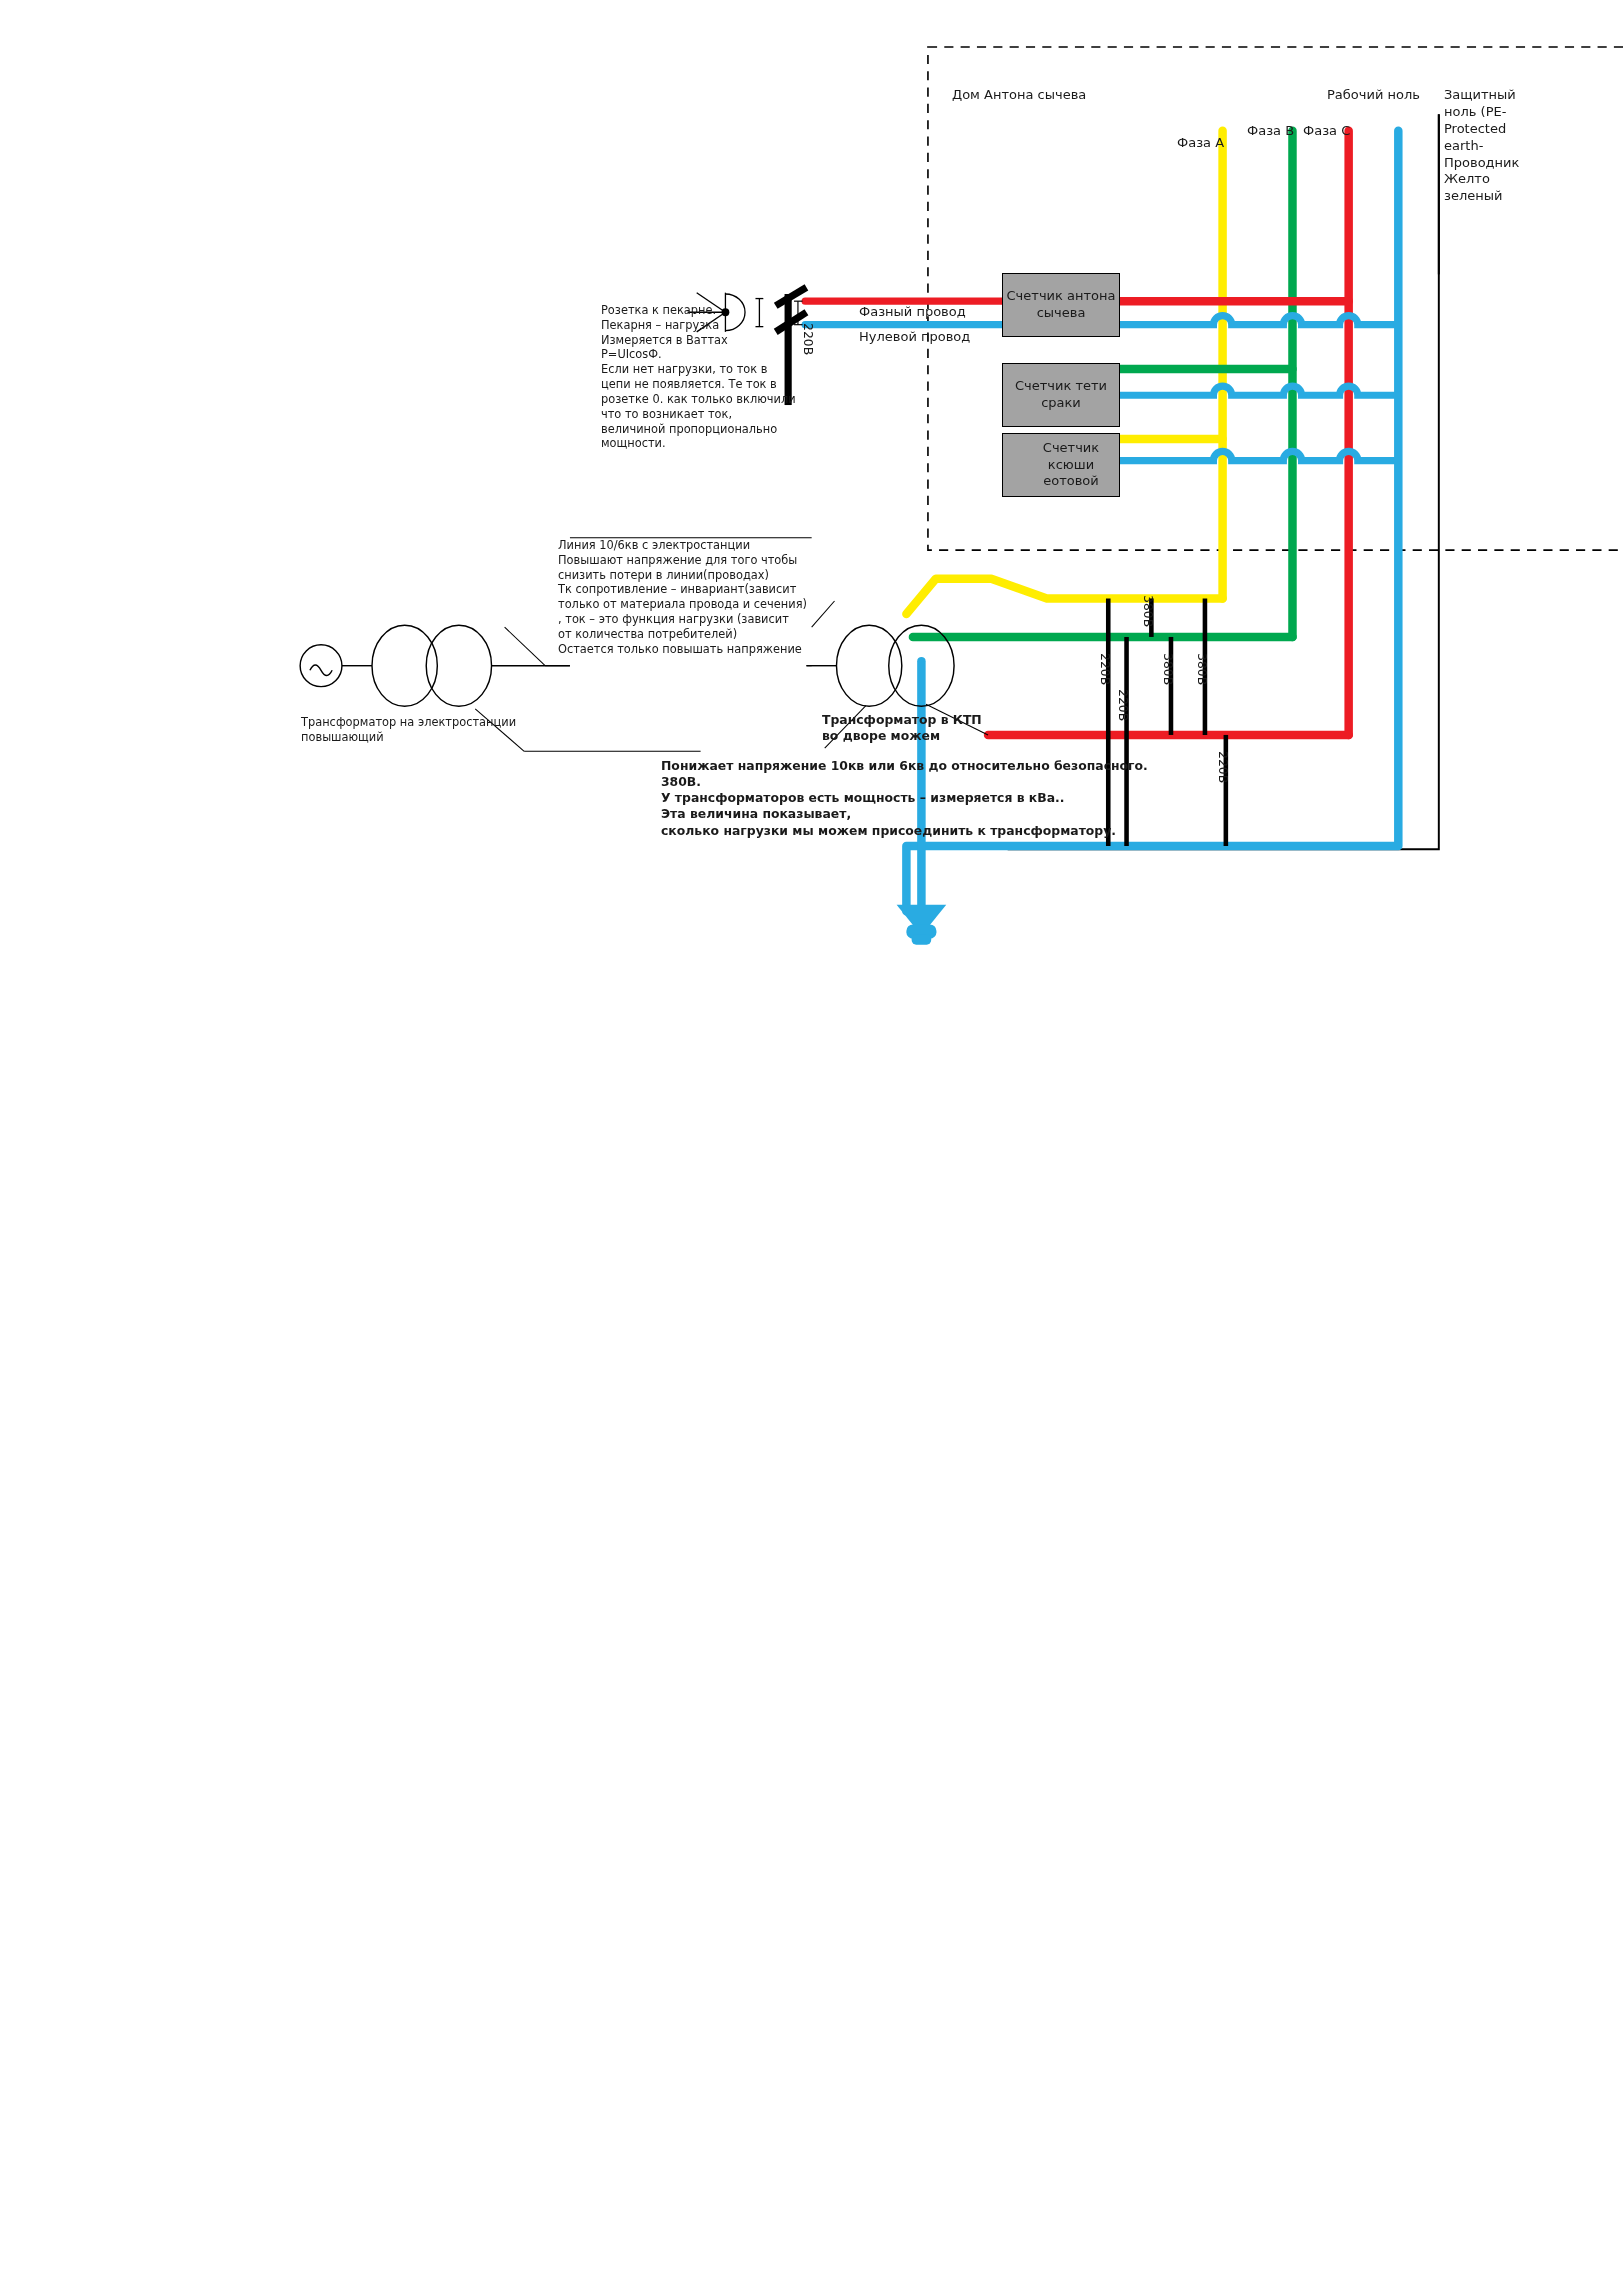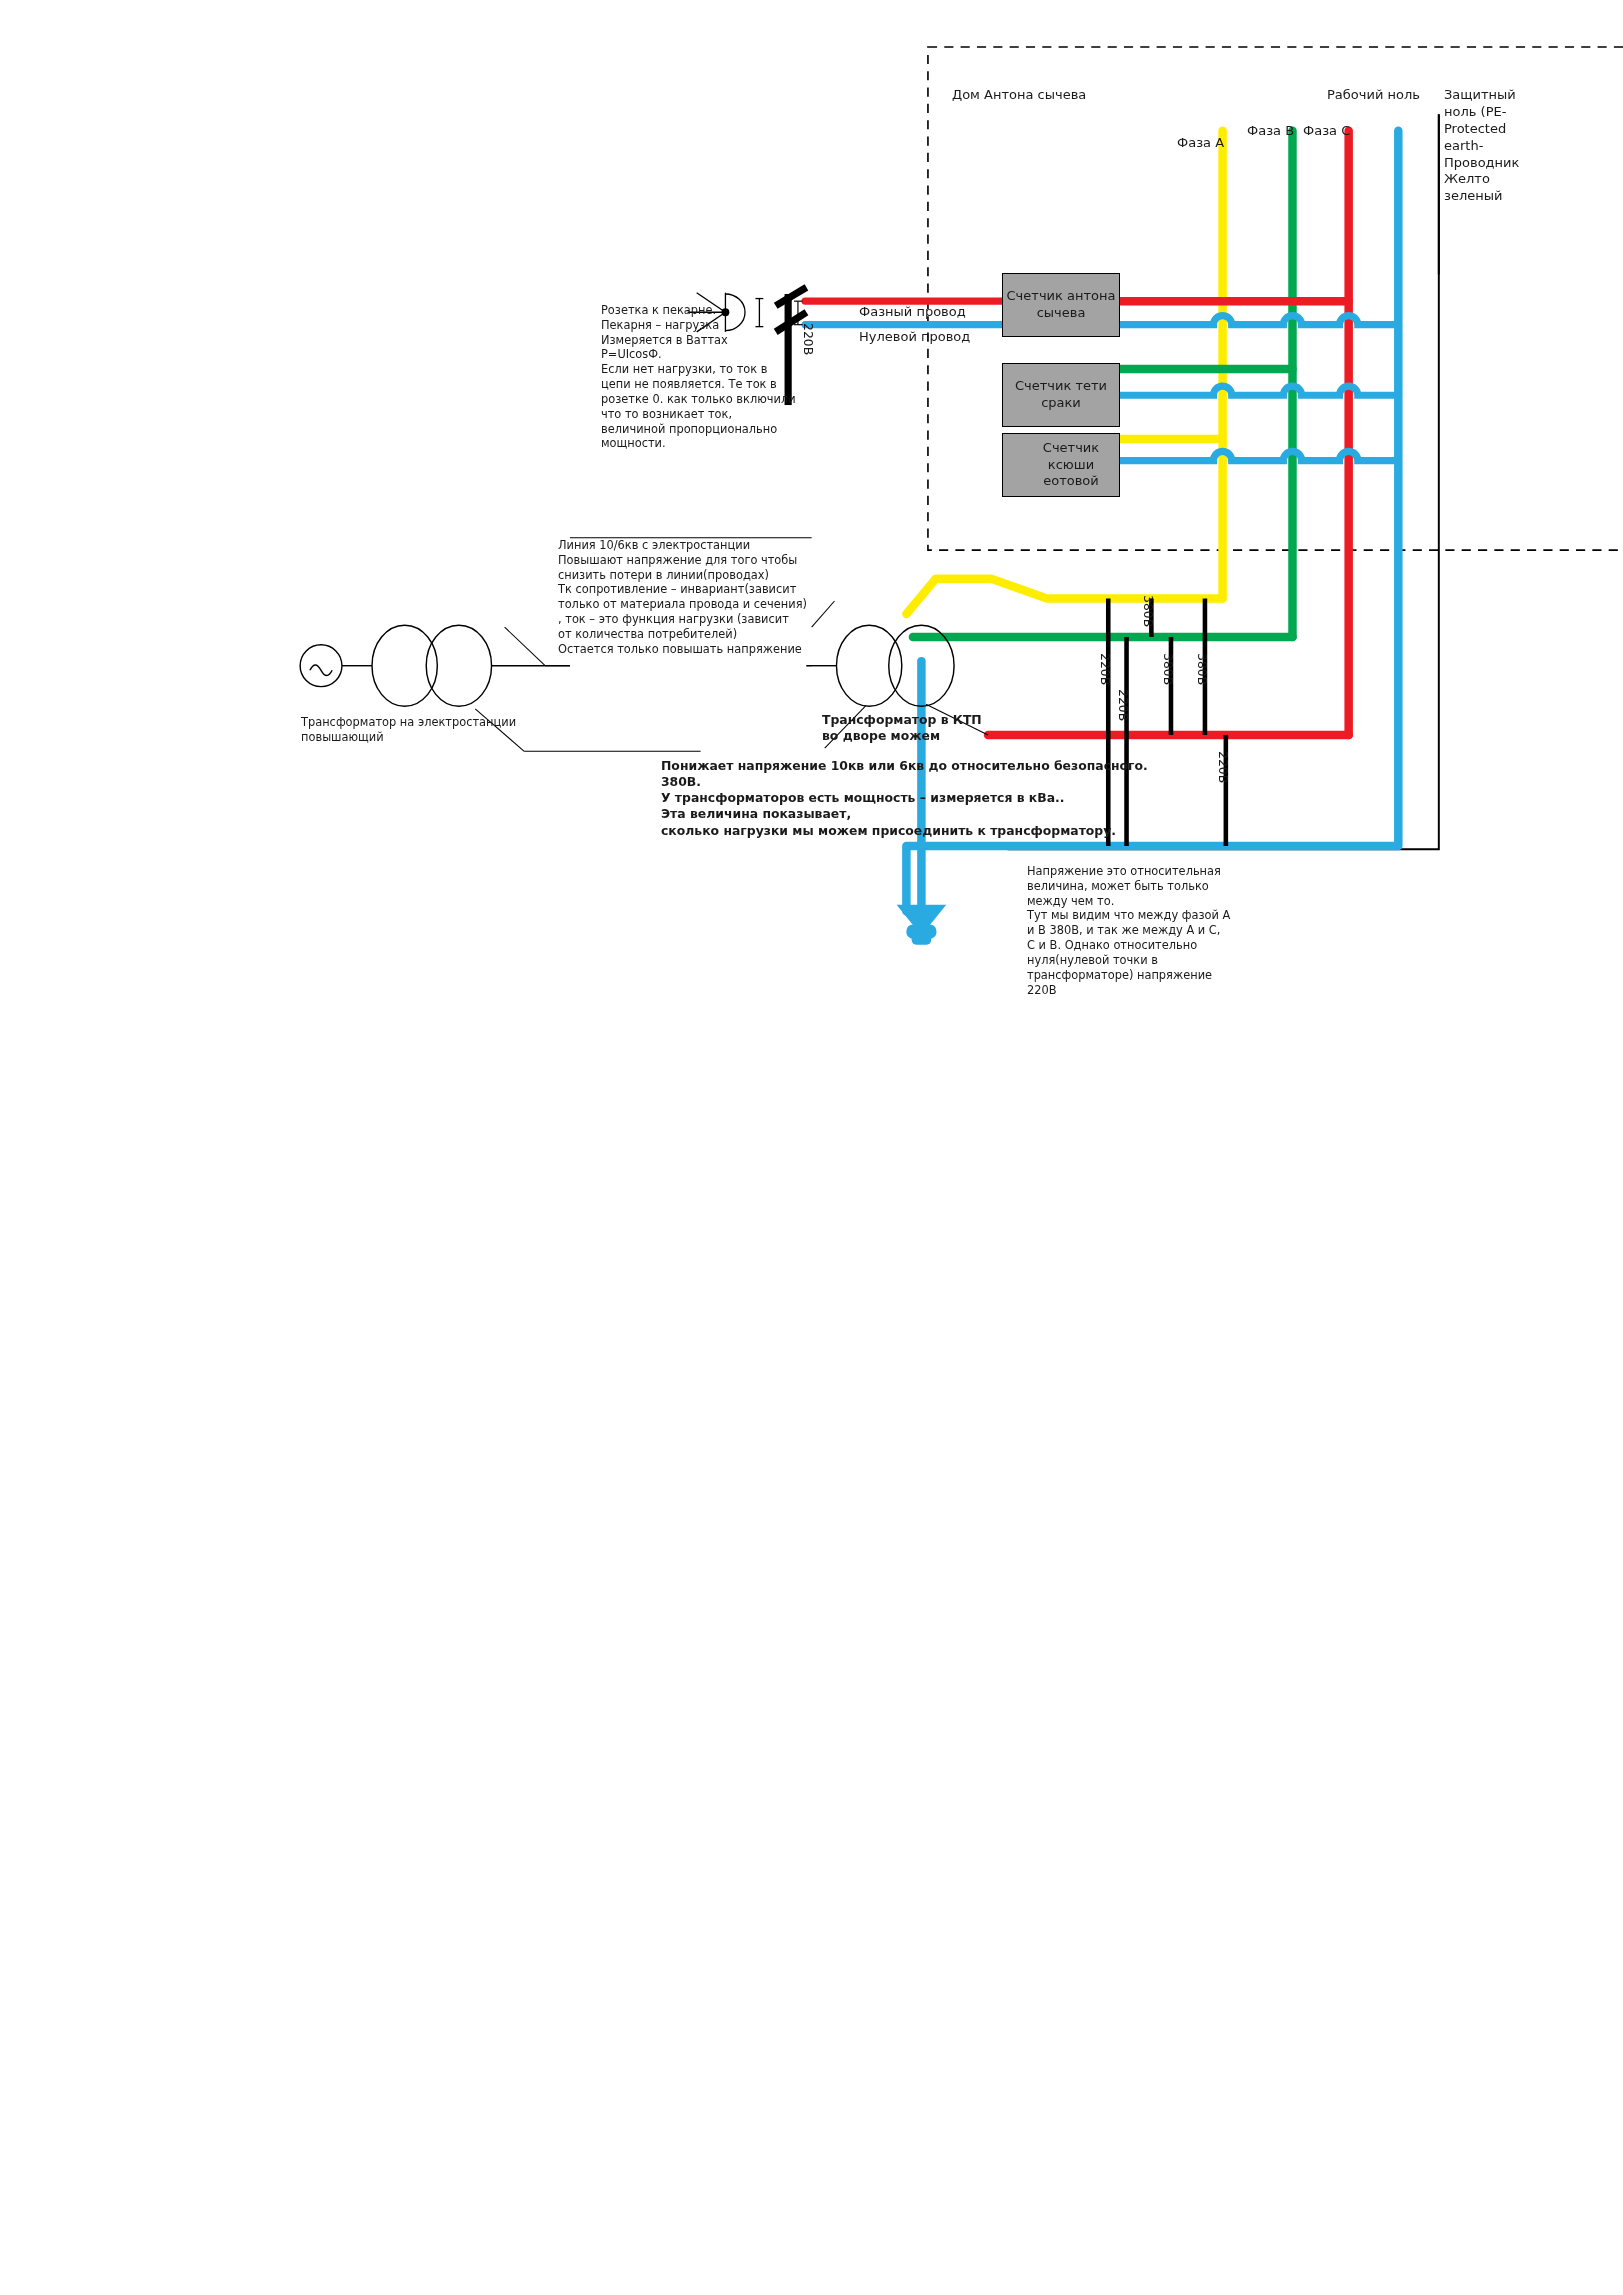--- a/index.html
+++ b/index.html
@@ -218,29 +218,20 @@
 
   <div class="lbl c bold" style="left:814px; top:712px; width:209px; font-size:12.4px;">Трансформатор в КТП
 во дворе можем</div>
 
   <div class="lbl c bold" style="left:653px; top:758px; width:529px; font-size:12.4px;">Понижает напряжение 10кв или 6кв до относительно безопасного.
 380В.
 У трансформаторов есть мощность – измеряется в кВа..
 Эта величина показывает,
 сколько нагрузки мы можем присоединить к трансформатору.</div>
 
-  <div class="lbl c" style="left:1019px; top:864px; width:209px; font-size:11.4px;">Напряжение это относительная
-величина, может быть только
-между чем то.
-Тут мы видим что между фазой А
-и В 380В, и так же между А и С,
-С и В. Однако относительно
-нуля(нулевой точки в
-трансформаторе) напряжение
-220В</div>
 
   <div class="vert" style="left:1090px; top:653px; font-size:12.4px;">220В</div>
   <div class="vert" style="left:1108px; top:689px; font-size:12.4px;">220В</div>
   <div class="vert" style="left:1133px; top:595px; font-size:12.4px;">380В</div>
   <div class="vert" style="left:1153px; top:653px; font-size:12.4px;">380В</div>
   <div class="vert" style="left:1187px; top:653px; font-size:12.4px;">380В</div>
   <div class="vert" style="left:1208px; top:751px; font-size:12.4px;">220В</div>
 
 </div>
 

